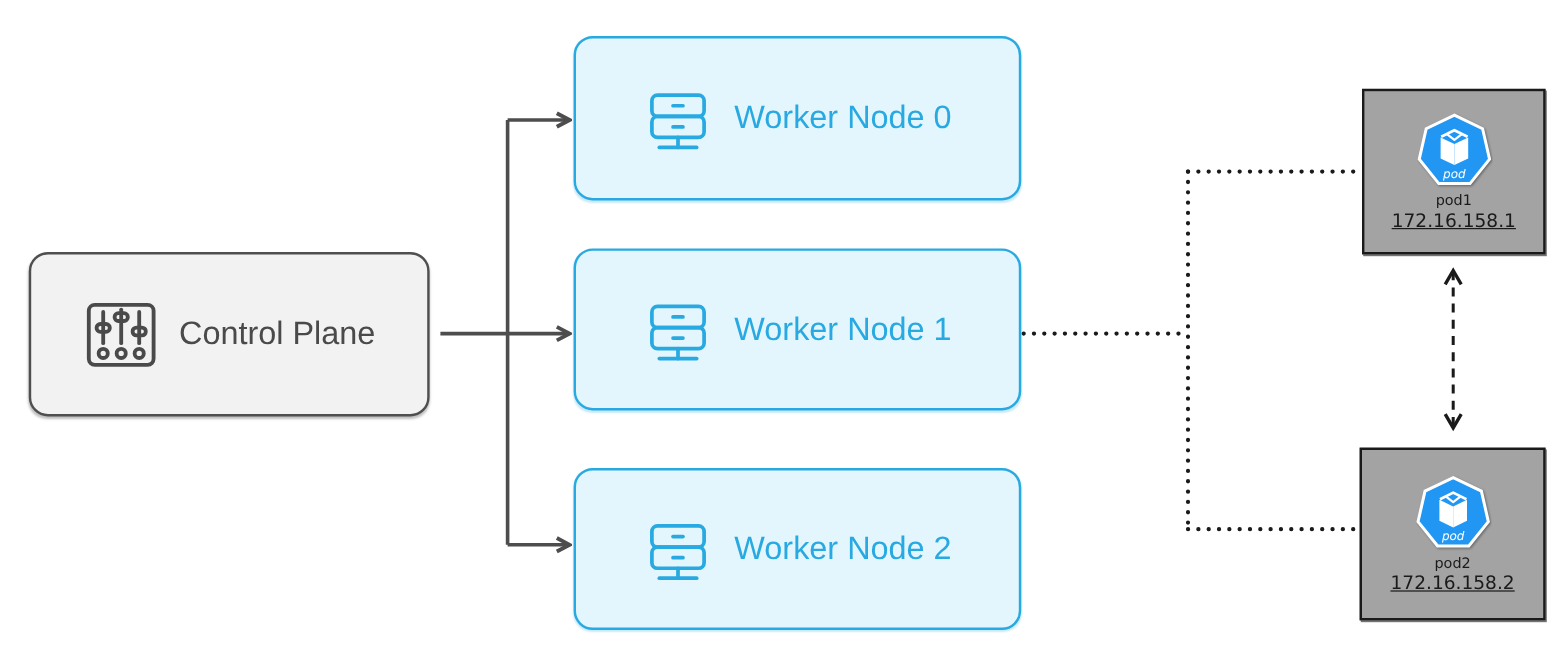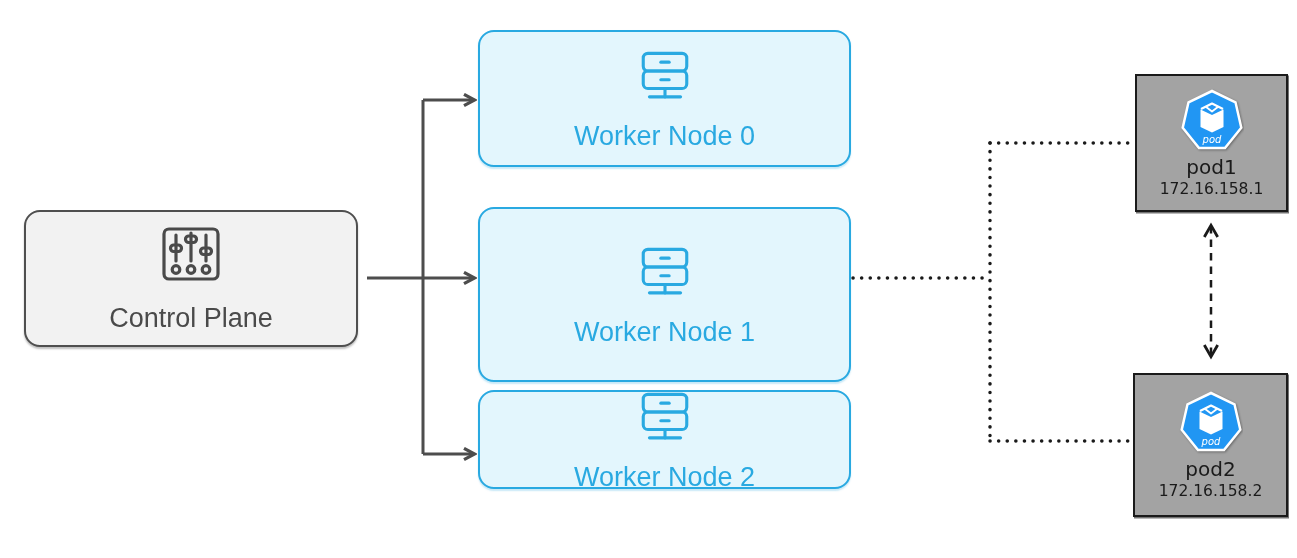--- a/index.html
+++ b/index.html
@@ -3,42 +3,41 @@
 <meta charset="utf-8">
 <style>
   html, body { margin:0; padding:0; background:#ffffff; }
   .canvas {
     position:relative; width:1297px; height:558px; background:#ffffff;
     font-family:"Liberation Sans", sans-serif; overflow:hidden;
   }
   .node {
     position:absolute; display:flex; align-items:center; justify-content:center;
     box-sizing:border-box;
-    flex-direction:column;
   }
   .control-plane {
     background:var(--control-fill); border:2.5px solid var(--control-border);
     border-radius:16px; gap:16px; color:var(--control-text);
     box-shadow:0 2px 2px rgba(0,0,0,0.25);
   }
   .worker {
     background:var(--worker-fill); border:2.5px solid var(--worker-border);
     border-radius:16px; gap:18px; color:var(--worker-border);
     box-shadow:0 1.5px 1.5px rgba(41,169,225,0.25);
   }
   .node-text { text-align:center; font-size:27px; line-height:1.24; white-space:nowrap; }
   .pod {
     background:#a3a3a3; border:2px solid var(--pod-border);
     flex-direction:column; gap:1px; color:#1a1a1a;
     font-family:"DejaVu Sans", sans-serif;
     box-shadow:1px 1.5px 0 rgba(0,0,0,0.55);
     text-align:center;
   }
-  .pod-name { font-size:20px; line-height:1.2; }
-  .pod-ip { font-size:15.5px; line-height:1.2; }
+  .pod-name { font-size:12px; line-height:1.2; }
+  .pod-ip { font-size:15.5px; line-height:1.2;text-decoration:underline; }
   .pod-hept { filter:drop-shadow(1.5px 1.5px 1px rgba(0,0,0,0.35)); }
   .connectors { position:absolute; left:0; top:0; }
   .icon { flex:0 0 auto; display:block; }
 </style>
 </head>
 <body>
 
 <div class="canvas">
 
   <svg class="connectors" width="1297" height="558" viewBox="0 0 1297 558">
@@ -89,35 +88,35 @@
       <line x1="24" y1="17.5" x2="32" y2="17.5"></line>
       <line x1="24" y1="34.5" x2="32" y2="34.5"></line>
       <line x1="28" y1="43" x2="28" y2="51"></line>
       <line x1="13" y1="51" x2="43" y2="51"></line>
     </svg>
     <div class="node-text">
       <div>Worker Node 0</div>
     </div>
   </div>
 
-  <div class="node worker" style="left:478px; top:207px; width:373px; height:175px;">
+  <div class="node worker" style="left:478px; top:207px; width:373px; height:135px;">
     <svg class="icon" width="58" height="58" viewBox="0 0 56 56" fill="none" stroke="#29a9e1" stroke-width="3" stroke-linecap="round" stroke-linejoin="round">
       <rect x="7" y="9" width="42" height="17" rx="4.5"></rect>
       <rect x="7" y="26" width="42" height="17" rx="4.5"></rect>
       <line x1="24" y1="17.5" x2="32" y2="17.5"></line>
       <line x1="24" y1="34.5" x2="32" y2="34.5"></line>
       <line x1="28" y1="43" x2="28" y2="51"></line>
       <line x1="13" y1="51" x2="43" y2="51"></line>
     </svg>
     <div class="node-text">
       <div>Worker Node 1</div>
     </div>
   </div>
 
-  <div class="node worker" style="left:478px; top:390px; width:373px; height:99px;">
+  <div class="node worker" style="left:478px; top:390px; width:373px; height:135px;">
     <svg class="icon" width="58" height="58" viewBox="0 0 56 56" fill="none" stroke="#29a9e1" stroke-width="3" stroke-linecap="round" stroke-linejoin="round">
       <rect x="7" y="9" width="42" height="17" rx="4.5"></rect>
       <rect x="7" y="26" width="42" height="17" rx="4.5"></rect>
       <line x1="24" y1="17.5" x2="32" y2="17.5"></line>
       <line x1="24" y1="34.5" x2="32" y2="34.5"></line>
       <line x1="28" y1="43" x2="28" y2="51"></line>
       <line x1="13" y1="51" x2="43" y2="51"></line>
     </svg>
     <div class="node-text">
       <div>Worker Node 2</div>

